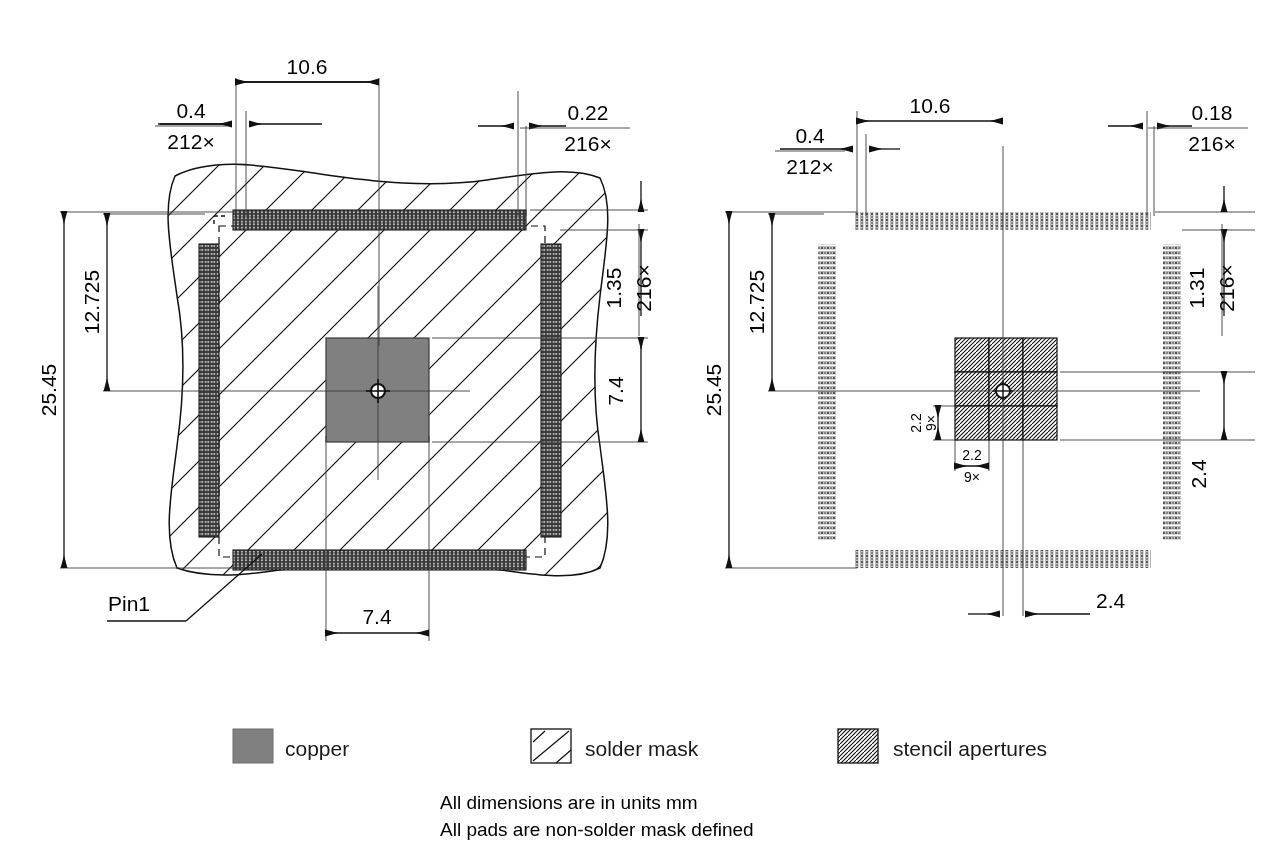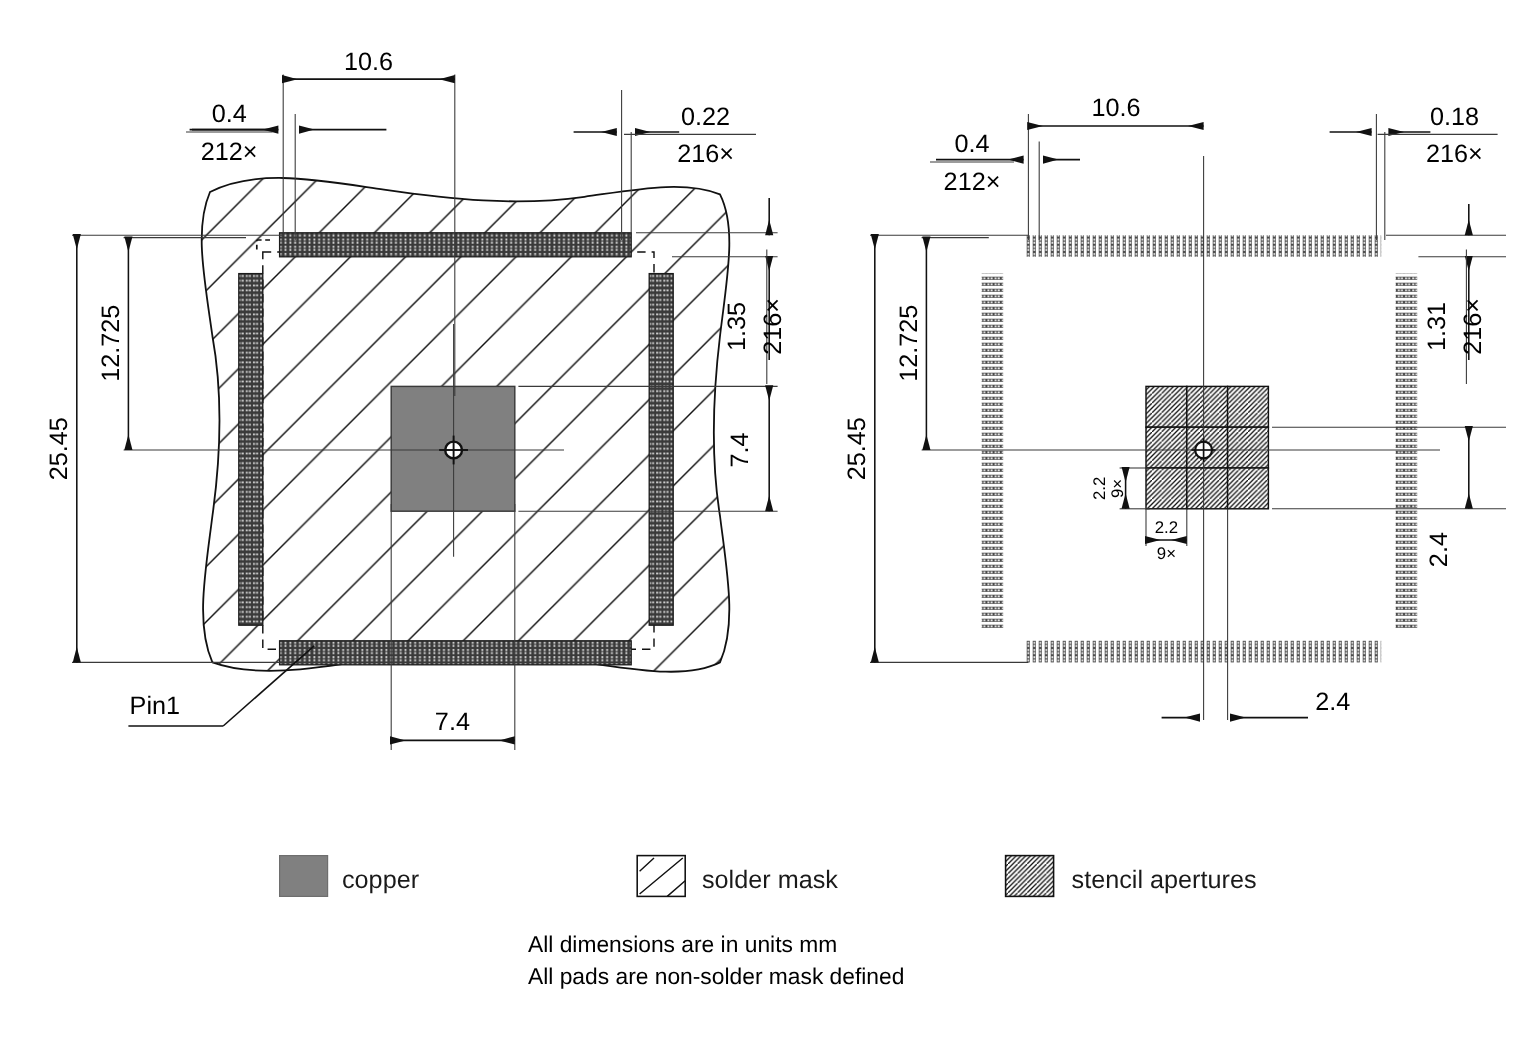--- a/index.html
+++ b/index.html
@@ -13,20 +13,21 @@
     height: 867px;
     font-family: "Liberation Sans", sans-serif;
     color: #000000;
     overflow: hidden;
     position: relative;
   }
   #root {
     position: relative;
     width: 1280px;
     height: 614px;
+    margin-top: 16px;
   }
   svg.drawing {
     position: absolute;
     left: 0;
     top: 0;
     width: 1280px;
     height: 867px;
     display: block;
   }
   .dim-text {

